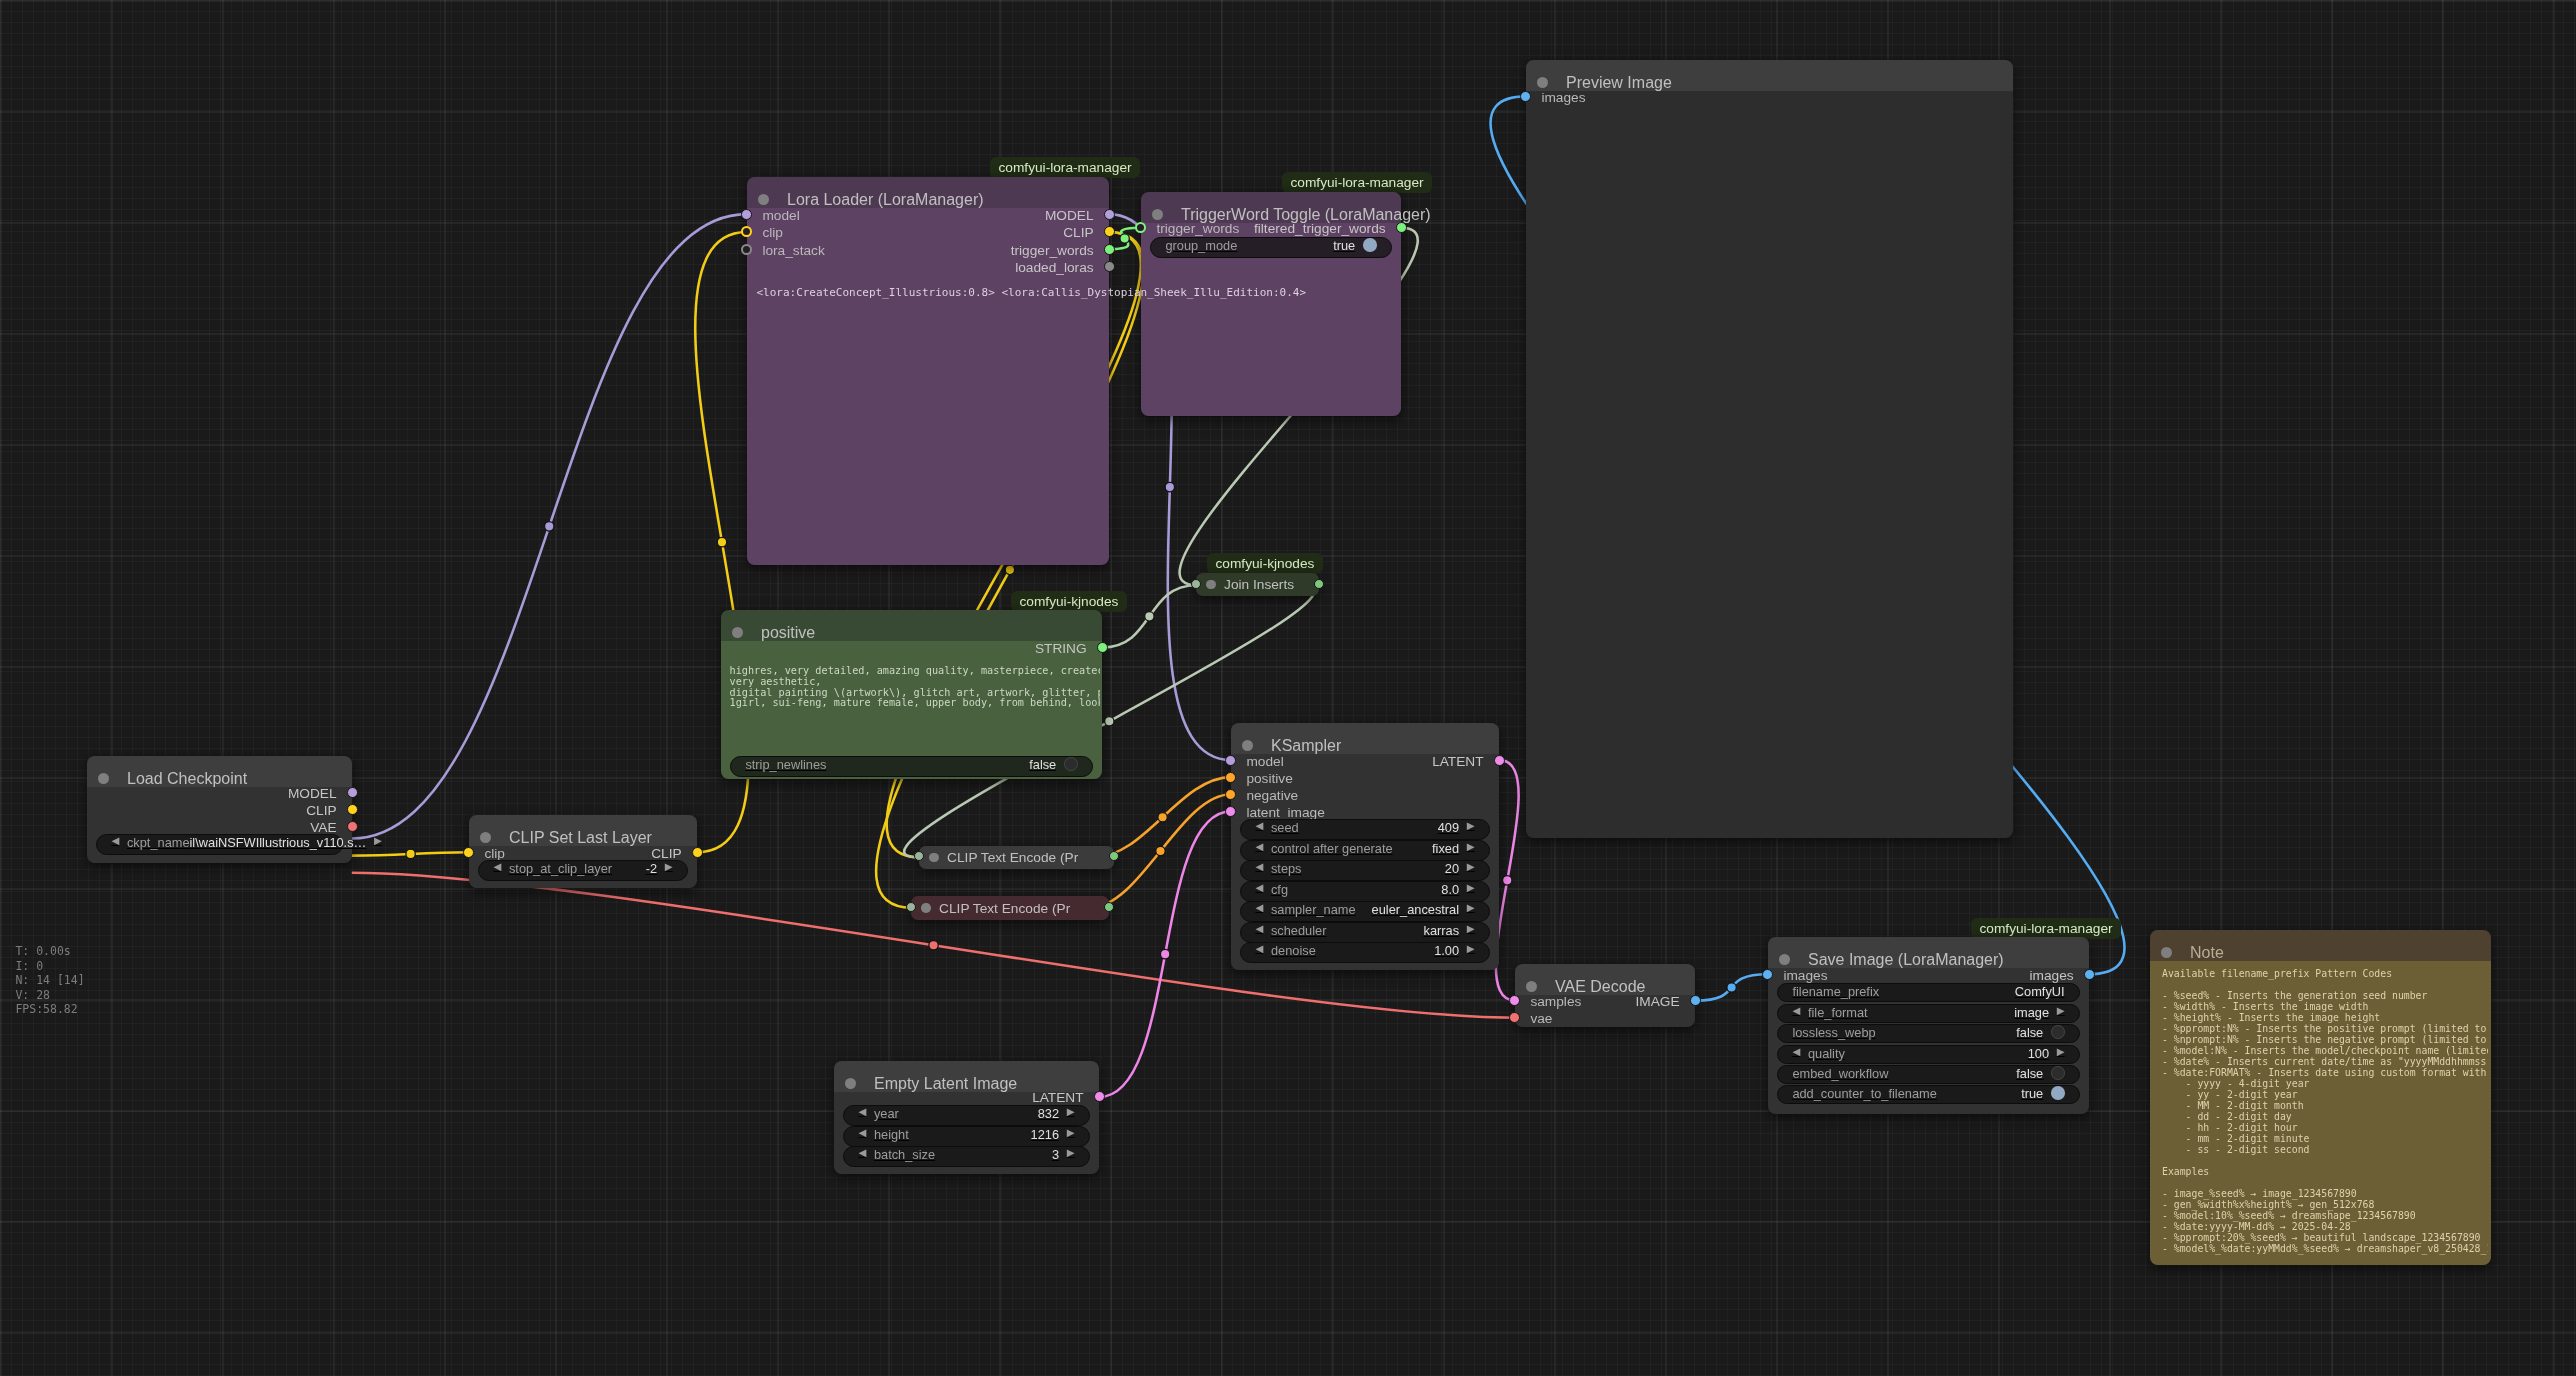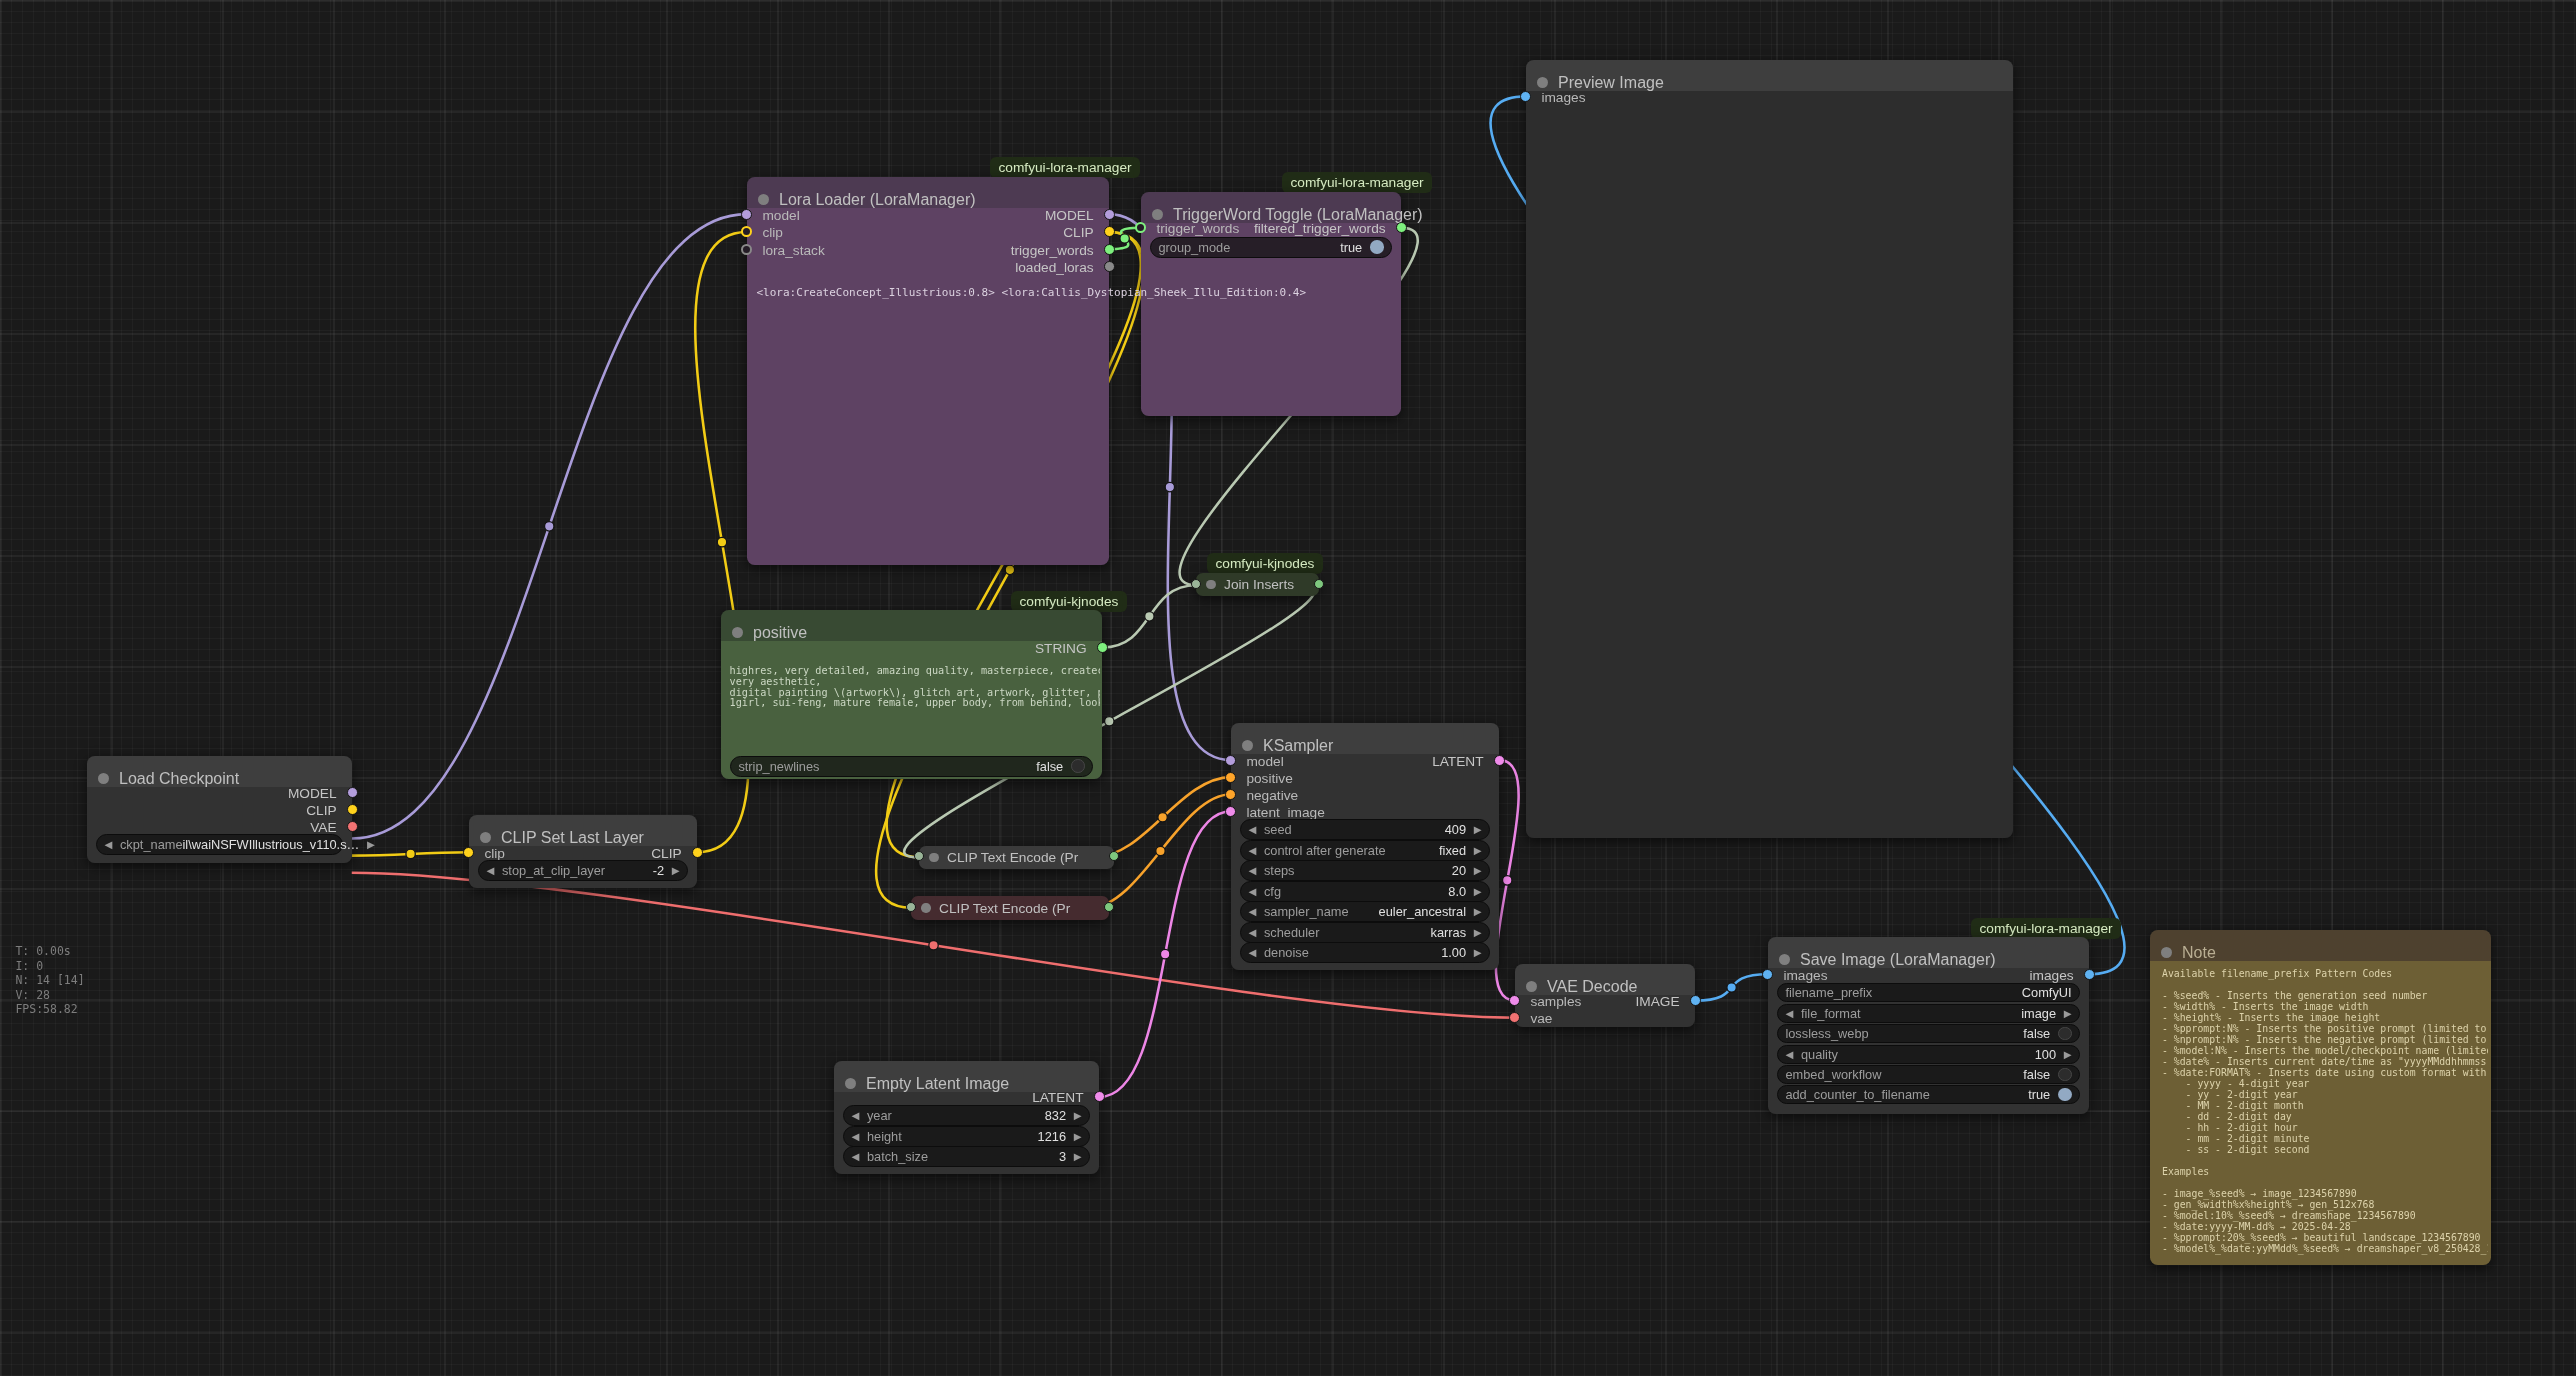--- a/index.html
+++ b/index.html
@@ -7,21 +7,21 @@
     background-color:#1a1a1a;
     background-image:
       linear-gradient(rgba(255,255,255,0.03) 0.9px,transparent 0.9px),
       linear-gradient(90deg,rgba(255,255,255,0.03) 0.9px,transparent 0.9px),
       linear-gradient(rgba(255,255,255,0.05) 1.7px,transparent 1.7px),
       linear-gradient(90deg,rgba(255,255,255,0.05) 1.7px,transparent 1.7px);
     background-size:11px 11px,11px 11px,111px 111px,111px 111px;
     font-family:"Liberation Sans",sans-serif;}
   #wires{position:absolute;left:0;top:0;z-index:1;}
   .node{position:absolute;z-index:2;border-radius:7.7px;box-shadow:0 3.4px 12px rgba(0,0,0,.55);}
-  .nhead{height:45px;display:flex;align-items:center;gap:10px;padding:0 11px;border-radius:7.7px 7.7px 0 0;}
+  .nhead{height:45px;display:flex;align-items:center;gap:18px;padding:0 11px;border-radius:7.7px 7.7px 0 0;}
   .ndot{width:11px;height:11px;border-radius:50%;background:#7f7f7f;flex:0 0 auto;}
   .ntitle{font-size:16px;color:#c0c0c0;white-space:nowrap;}
   .nbody{position:absolute;left:0;right:0;top:31px;bottom:0;border-radius:0 0 7.7px 7.7px;}
   
   .gray .nhead{background:#3e3e3e}.gray .nbody{background:#323232}
   .preview .nbody{background:#2d2d2d}
   
   .purple .nhead{background:#4d3a52}.purple .nbody{background:#5e4263}
   
   .green .nhead{background:#384a33}.green .nbody{background:#49613f}
@@ -29,21 +29,21 @@
   .notec .nhead{background:#4e412f}.notec .nbody{background:#6d5f35}
   .collapsed{display:flex;align-items:center;gap:8.5px;padding:0 10.2px;border-radius:6.8px;}
   .collapsed .ntitle{font-size:13.7px;}
   .port{position:absolute;width:11px;height:11px;border-radius:50%;box-sizing:border-box;border:1.7px solid #161616;z-index:3;}
   .port.in{left:-6px}.port.out{right:-6px}
   .port.donut{background:#241c26 !important;border-width:2.6px;}
   .cport{position:absolute;width:10.2px;height:10.2px;border-radius:50%;border:1.7px solid #161616;box-sizing:border-box;}
   .slotL{position:absolute;left:15.4px;transform:translateY(-50%);font-size:13.7px;color:#b9b9b9;white-space:nowrap;}
   .slotR{position:absolute;right:15.4px;transform:translateY(-50%);font-size:13.7px;color:#c6c6c6;white-space:nowrap;}
   .widget{position:absolute;left:9.4px;right:9.4px;height:20.5px;background:rgba(16,16,16,.72);border:0.9px solid #0c0c0c;
-    border-radius:11px;display:flex;align-items:center;padding:0 7px;box-sizing:border-box;}
+    border-radius:11px;display:flex;align-items:flex-start;padding:0 14px;box-sizing:border-box;text-decoration:underline;}
   .wlabel{font-size:12.8px;color:#9d9d9d;white-space:nowrap;}
   .wvalue{margin-left:auto;font-size:12.8px;color:#e0e0e0;white-space:nowrap;}
   .warrow{color:#9a9a9a;font-size:10.2px;flex:0 0 auto;}
   .warrow.l{margin-right:7.7px}.warrow.r{margin-left:7.7px}
   .toggle{width:13.7px;height:13.7px;border-radius:50%;margin-left:7.7px;flex:0 0 auto;}
   .toggle.on{background:#92a9c3;}
   .toggle.off{background:#2c2c2c;border:0.9px solid #464646;box-sizing:border-box;}
   .badge{position:absolute;z-index:2;background:#202c16;color:#d7ecc3;font-size:13.7px;line-height:19px;
     padding:0.9px 8.5px;border-radius:6px;white-space:nowrap;}
   .mono{font-family:"DejaVu Sans Mono",monospace;}

